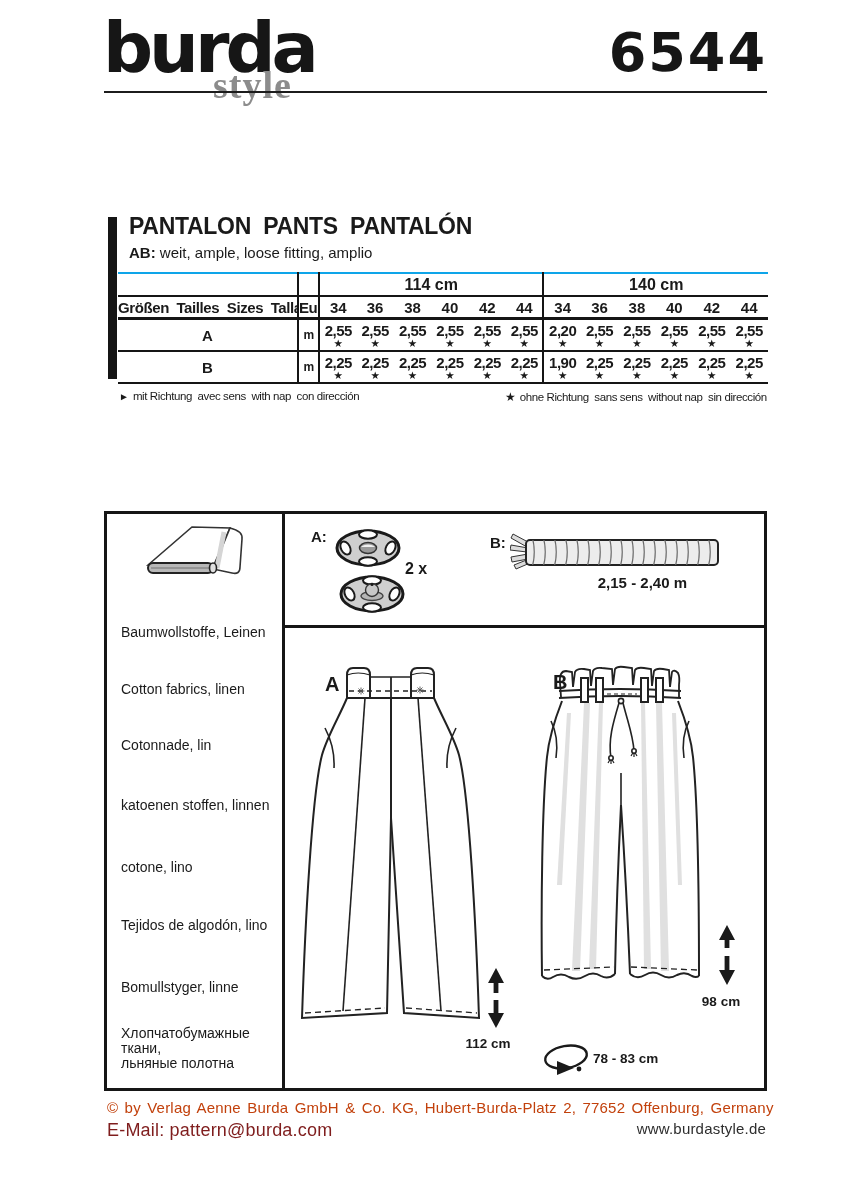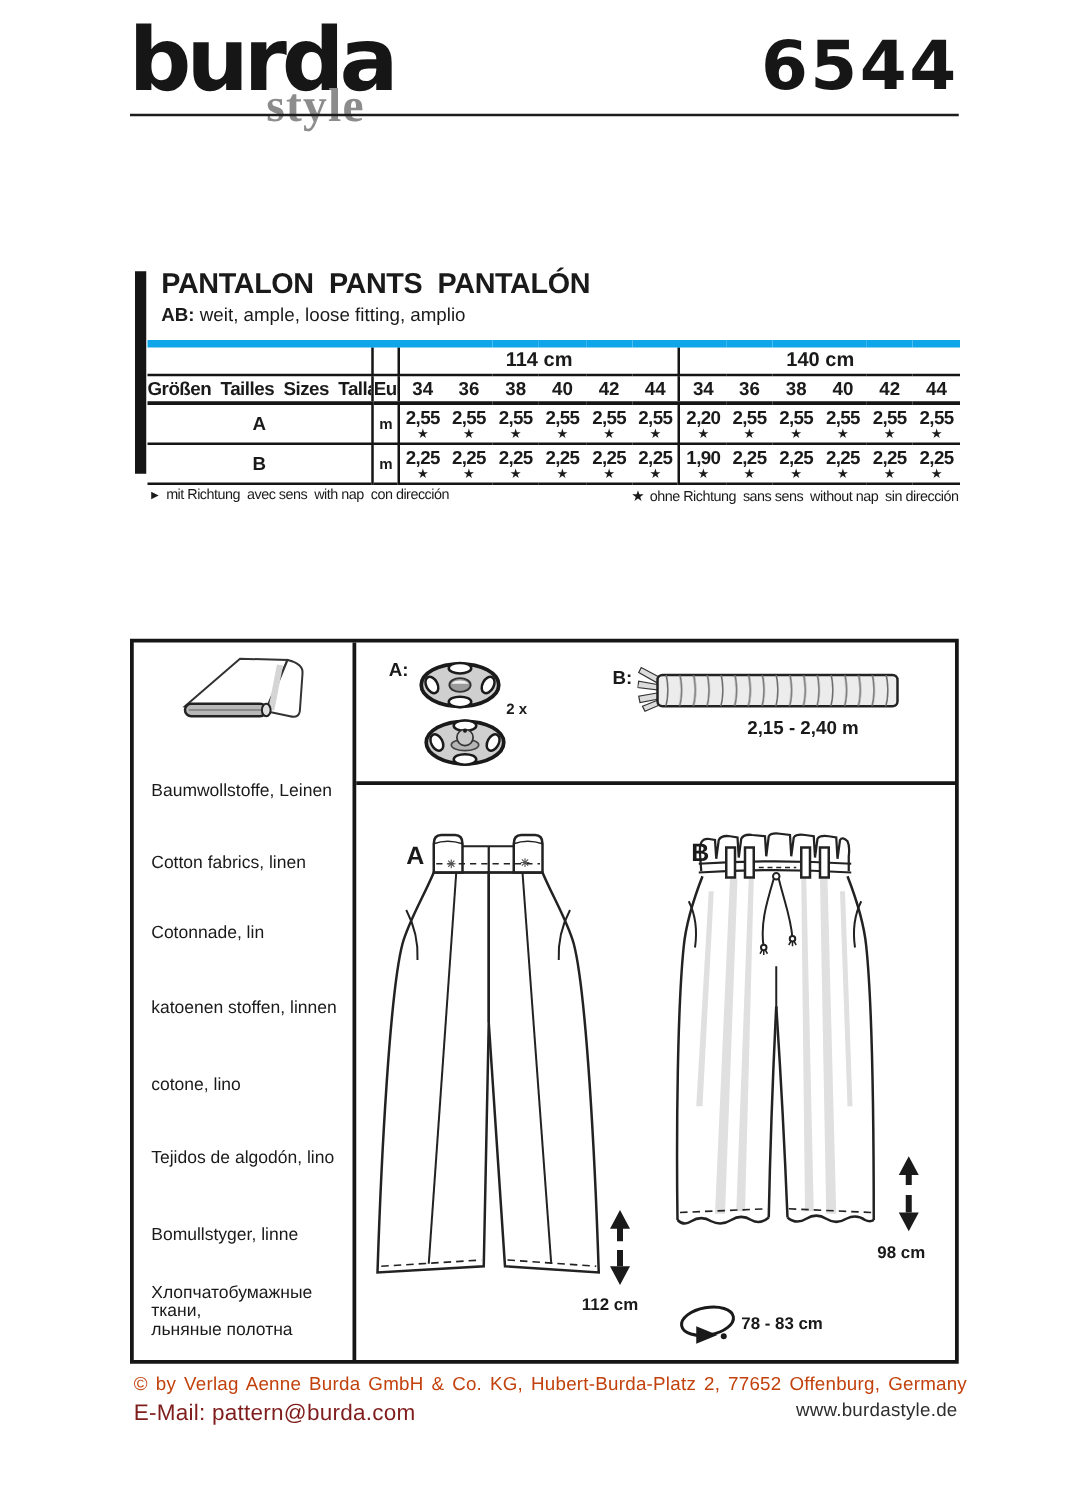--- a/index.html
+++ b/index.html
@@ -20,21 +20,21 @@
 
   
   .title-bar{left:108px;top:217px;width:9px;height:162px;background:#151515;}
   .pattern-title{left:129px;top:213px;font-size:23px;font-weight:bold;letter-spacing:-0.3px;white-space:pre;}
   .pattern-subtitle{left:129px;top:244px;font-size:15px;white-space:pre;}
   .pattern-subtitle .b{font-weight:bold;}
 
   
   .size-table-wrap{left:118px;top:272px;width:650px;}
   table.size-table{border-collapse:collapse;table-layout:fixed;width:650px;
-    border-top:6px solid #0ea5e9;border-bottom:2px solid #151515;}
+    border-top:2px solid #0ea5e9;border-bottom:2px solid #151515;}
   table.size-table td{padding:0;text-align:center;vertical-align:middle;overflow:hidden;}
   tr.cmrow td{height:21px;border-bottom:2px solid #151515;font-size:16px;font-weight:bold;}
   tr.szrow td{height:20px;border-bottom:3px solid #151515;font-size:15px;font-weight:bold;}
   tr.valrow td{height:30px;}
   tr.valrow.first td{border-bottom:2px solid #151515;}
   td.b-r{border-right:2px solid #151515;}
   td.lblcell{text-align:left;padding-left:3px;font-weight:bold;font-size:13.5px;
     letter-spacing:-0.4px;white-space:pre;}
   td.rowlbl{text-align:left;padding-left:3px;font-weight:bold;font-size:15px;}
   td.eurcell{font-size:12px;font-weight:bold;letter-spacing:-0.5px;}
@@ -49,21 +49,21 @@
   .legend .sym-star{font-size:12px;letter-spacing:0;margin-right:4px;}
 
   
   .main-box{left:104px;top:511px;width:657px;height:574px;border:3px solid #161616;}
   .v-divider{left:175px;top:0;width:3px;height:574px;background:#161616;}
   .h-divider{left:178px;top:111px;width:479px;height:3px;background:#161616;}
 
   .material-item{left:14px;width:158px;font-size:14px;line-height:15px;white-space:pre-line;}
 
   .notion-label{font-size:15px;font-weight:bold;}
-  .notion-qty{font-size:12px;font-weight:bold;}
+  .notion-qty{font-size:16px;font-weight:bold;}
   .notion-length{font-size:15px;font-weight:bold;text-align:right;width:140px;}
 
   .dsvg text{font-family:"Liberation Sans",sans-serif;font-weight:bold;fill:#1a1a1a;}
 
   
   .footer-copy{left:107px;top:1099px;width:660px;font-size:15px;color:#c2410c;
     word-spacing:2px;letter-spacing:0.2px;white-space:pre;}
   .footer-email{left:107px;top:1120px;font-size:18px;color:#7f1d1d;letter-spacing:0.2px;}
   .footer-site{right:102px;top:1120px;font-size:15px;color:#2e2e2e;letter-spacing:0.2px;}
 </style>

